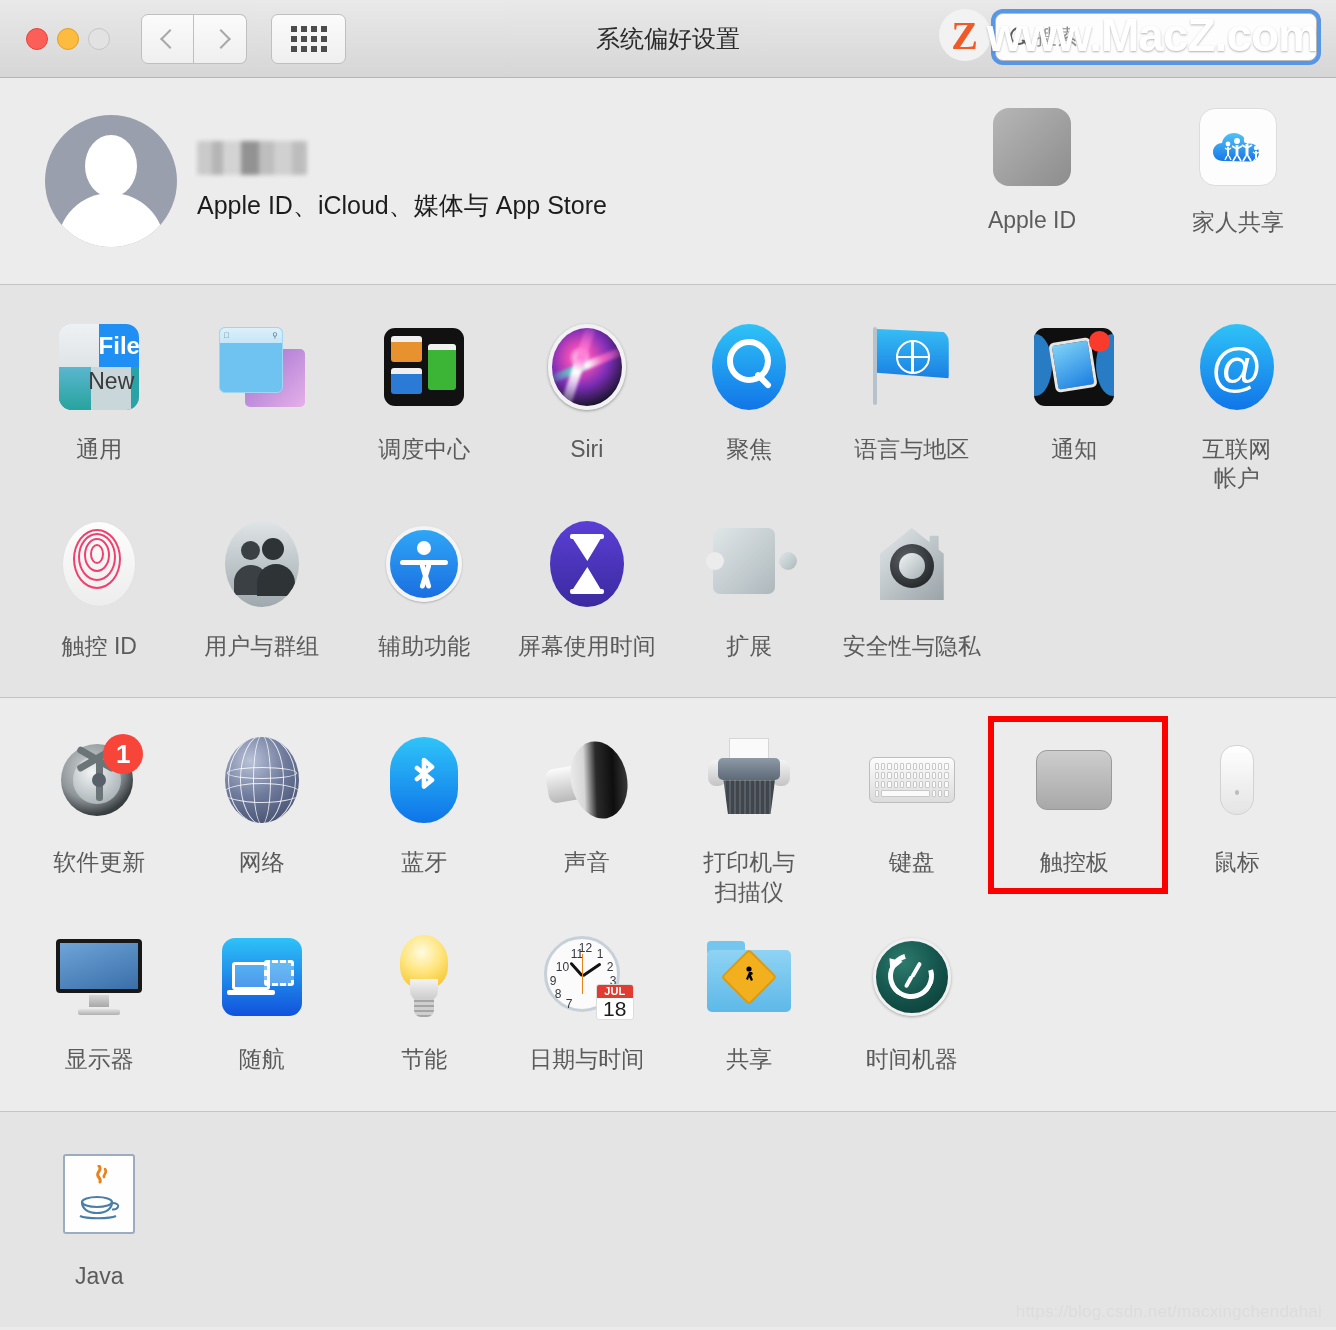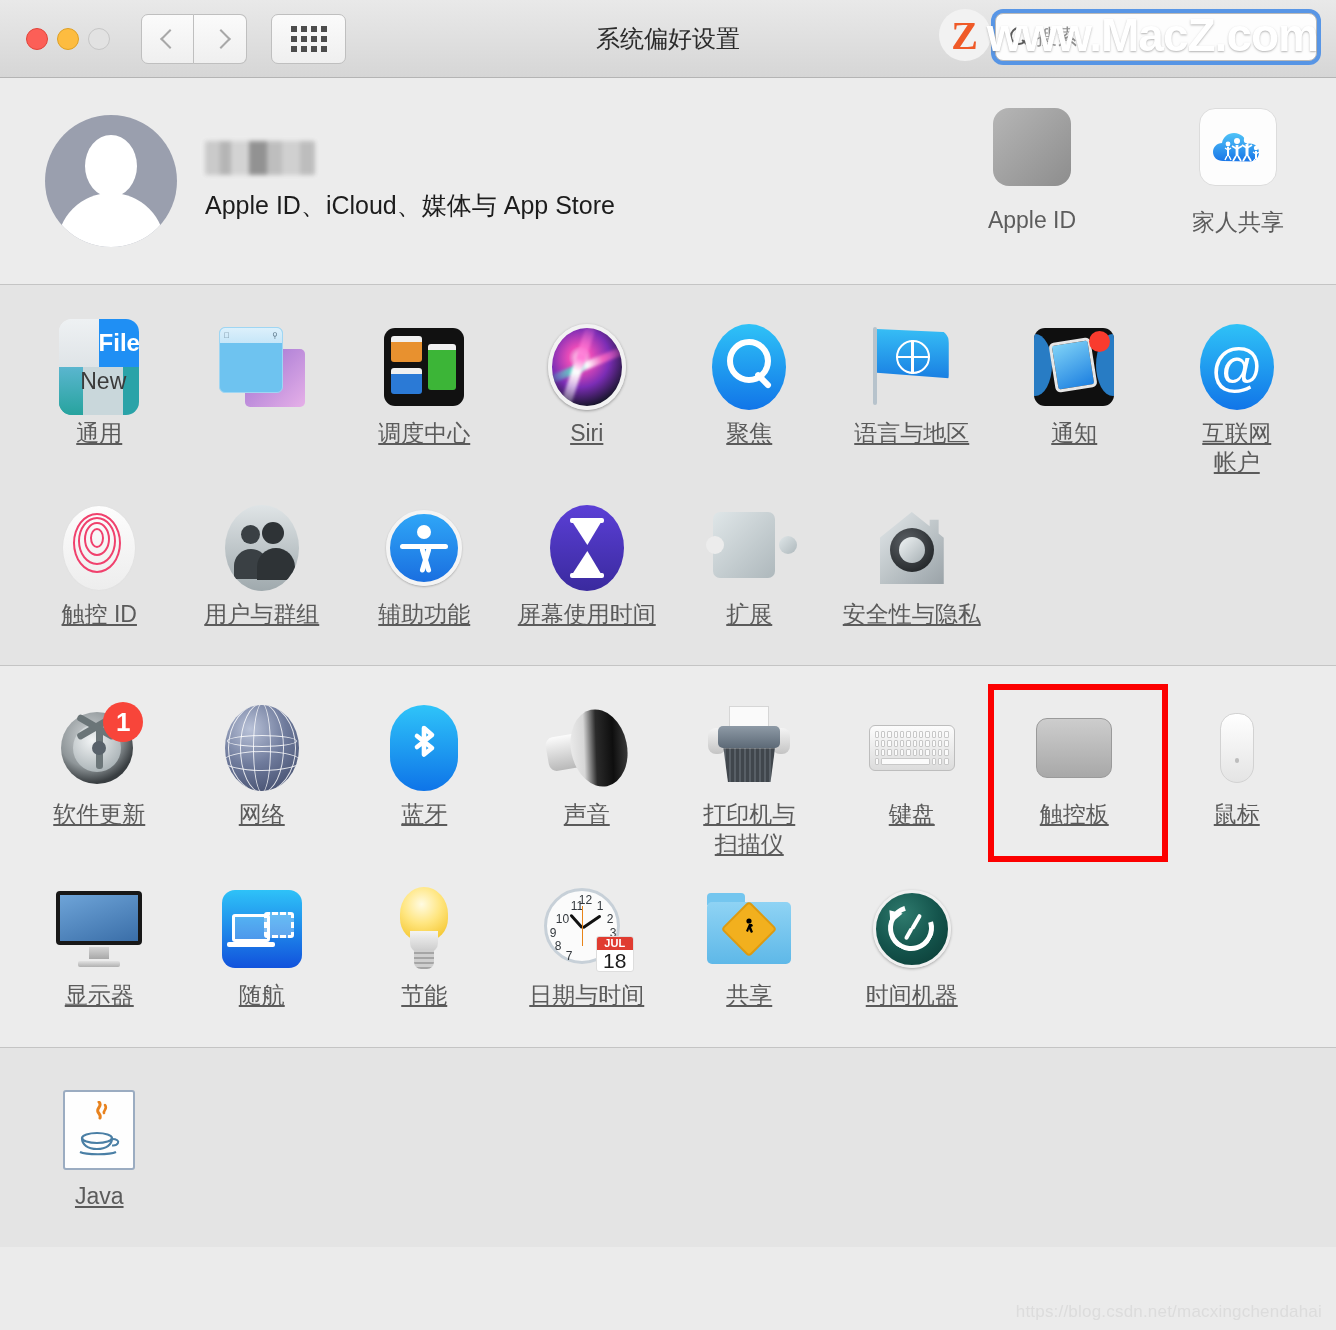--- a/index.html
+++ b/index.html
@@ -112,21 +112,21 @@
   .avatar::before {
     content: ""; position: absolute; left: 50%; top: 20px;
     width: 52px; height: 62px; margin-left: -26px;
     background: #ffffff; border-radius: 50%;
   }
   .avatar::after {
     content: ""; position: absolute; left: 50%; bottom: -18px;
     width: 108px; height: 72px; margin-left: -54px;
     background: #ffffff; border-radius: 54px 54px 0 0;
   }
-  .appleid-text { margin-left: 28px; }
+  .appleid-text { margin-left: 20px; }
   .blurname {
     height: 34px; width: 110px; border-radius: 2px;
     background:
       linear-gradient(90deg,#c9c9c9 0 14%, #b3b3b3 14% 24%, #d3d3d3 24% 40%,
                       #8f8f8f 40% 56%, #bdbdbd 56% 70%, #cfcfcf 70% 86%, #bcbcbc 86% 100%);
     filter: blur(2.2px); opacity: .96;
   }
   .appleid-sub { font-size: 25px; color: #1c1c1c; margin-top: 14px; }
 
   .appleid-icons { position: absolute; right: 34px; top: 26px; display: flex; gap: 78px; }
@@ -144,39 +144,38 @@
     width: 78px; height: 78px; border-radius: 16px; background: #fdfdfd;
     border: 1px solid #dcdcdc;
     display: flex; align-items: center; justify-content: center;
   }
 
   
   .grid { display: grid; grid-template-columns: repeat(8, 1fr); padding: 26px 18px 22px; }
   .cell { text-align: center; padding: 10px 4px 14px; position: relative; }
   .cell .icon { height: 92px; display: flex; align-items: center; justify-content: center; position: relative; }
   .cell .caption {
-    font-size: 23px; color: #5b5b5b; line-height: 1.28; margin-top: 6px;
+    font-size: 23px; color: #5b5b5b; line-height: 1.28; margin-top: 22px;
     white-space: pre-line;
-    text-decoration: underline;
   }
 
   
   .hl { position: absolute; border: 6px solid #fc0000; pointer-events: none; }
 
   
-  .i-general { width: 80px; height: 96px; border-radius: 13px; overflow: hidden; position: relative;
+  .i-general { width: 80px; height: 86px; border-radius: 13px; overflow: hidden; position: relative;
     background: linear-gradient(to bottom,#eef1f3 0 50%, #2aa3a8 50% 100%); }
   .i-general .q1 { position: absolute; left: 0; top: 0; width: 50%; height: 50%;
     background: linear-gradient(to bottom,#eef1f3,#dfe4e7); }
   .i-general .q2 { position: absolute; right: 0; top: 0; width: 50%; height: 50%;
     background: #1f8ff4; color: #fff; font-size: 24px; font-weight: 600;
     display: flex; align-items: center; justify-content: center; }
   .i-general .q3 { position: absolute; left: 0; bottom: 0; width: 50%; height: 50%;
     background: linear-gradient(to bottom,#5ab6cf,#27a39e); }
-  .i-general .q4 { position: absolute; right: 16px; bottom: 0; width: 50%; height: 50%;
+  .i-general .q4 { position: absolute; right: 8px; bottom: 0; width: 50%; height: 50%;
     background: #c9d7db; color: #3b3b3b; font-size: 23px;
     display: flex; align-items: flex-start; justify-content: center; padding-top: 2px; }
   .i-general .q4 span { line-height: 1.05; }
 
   
   .i-desktop { width: 86px; height: 80px; position: relative; }
   .i-desktop .back {
     position: absolute; right: 0; bottom: 0; width: 60px; height: 58px; border-radius: 5px;
     background: linear-gradient(135deg,#9a6fd0,#e6b0e8);
   }

